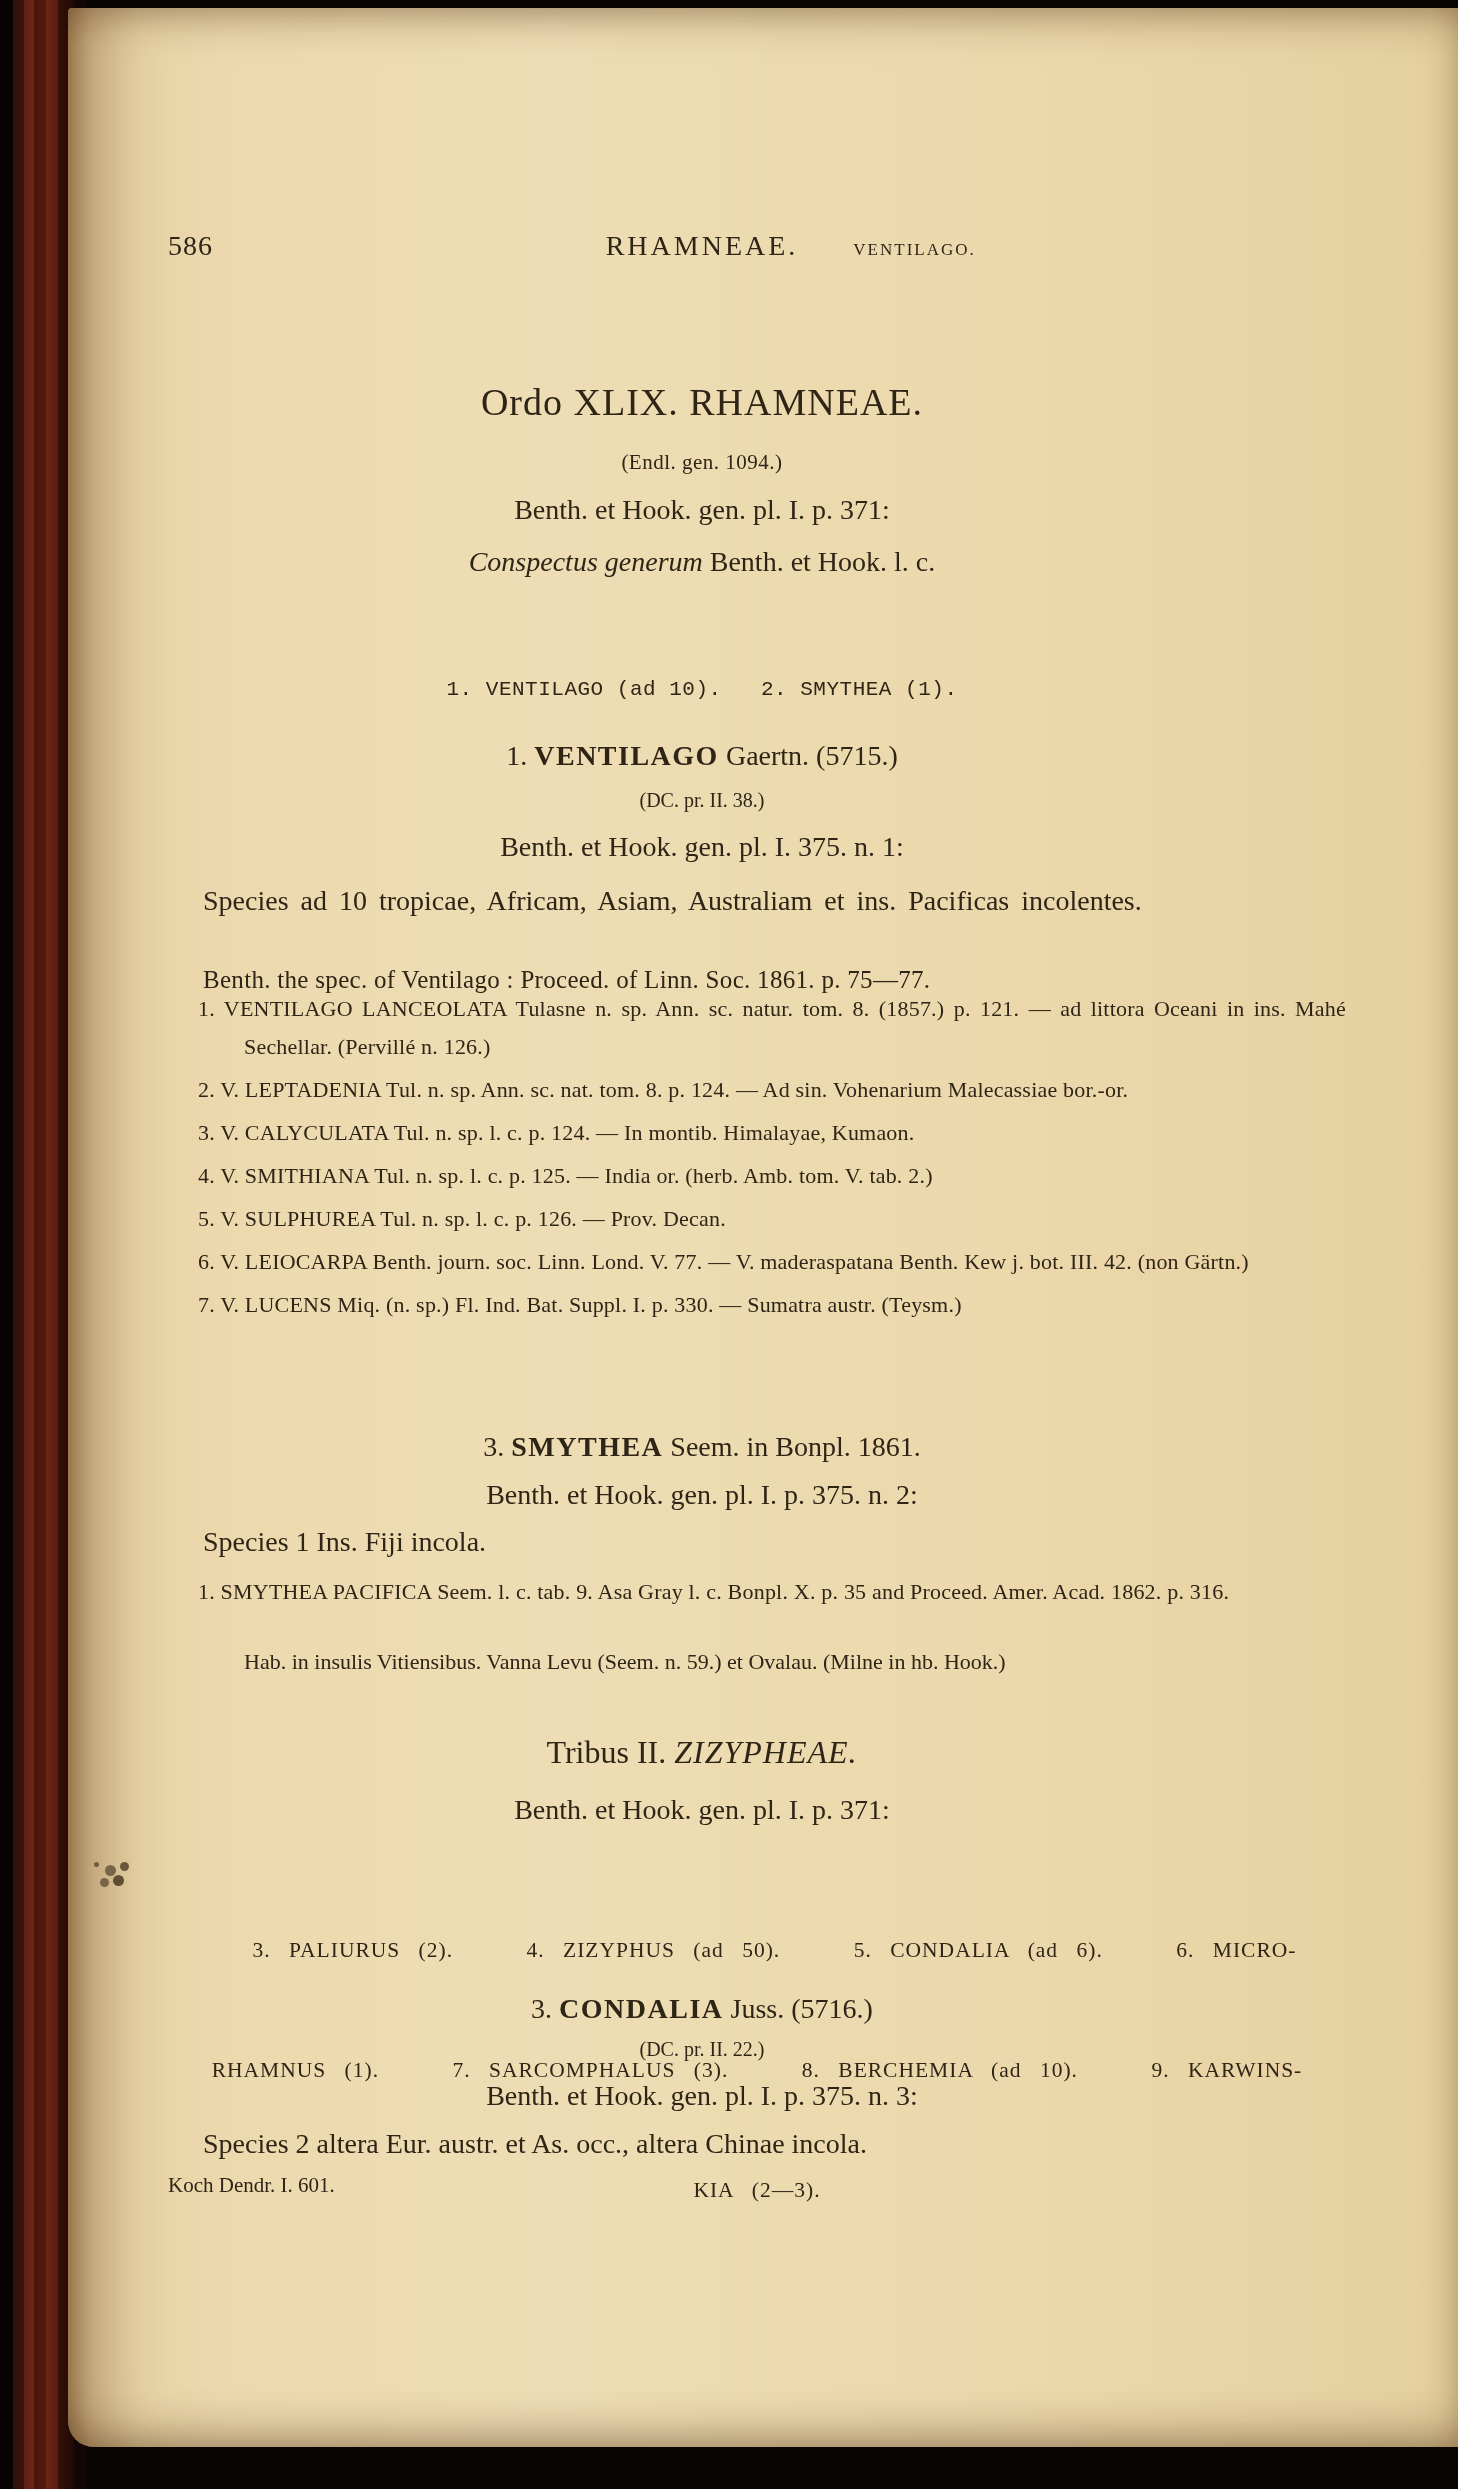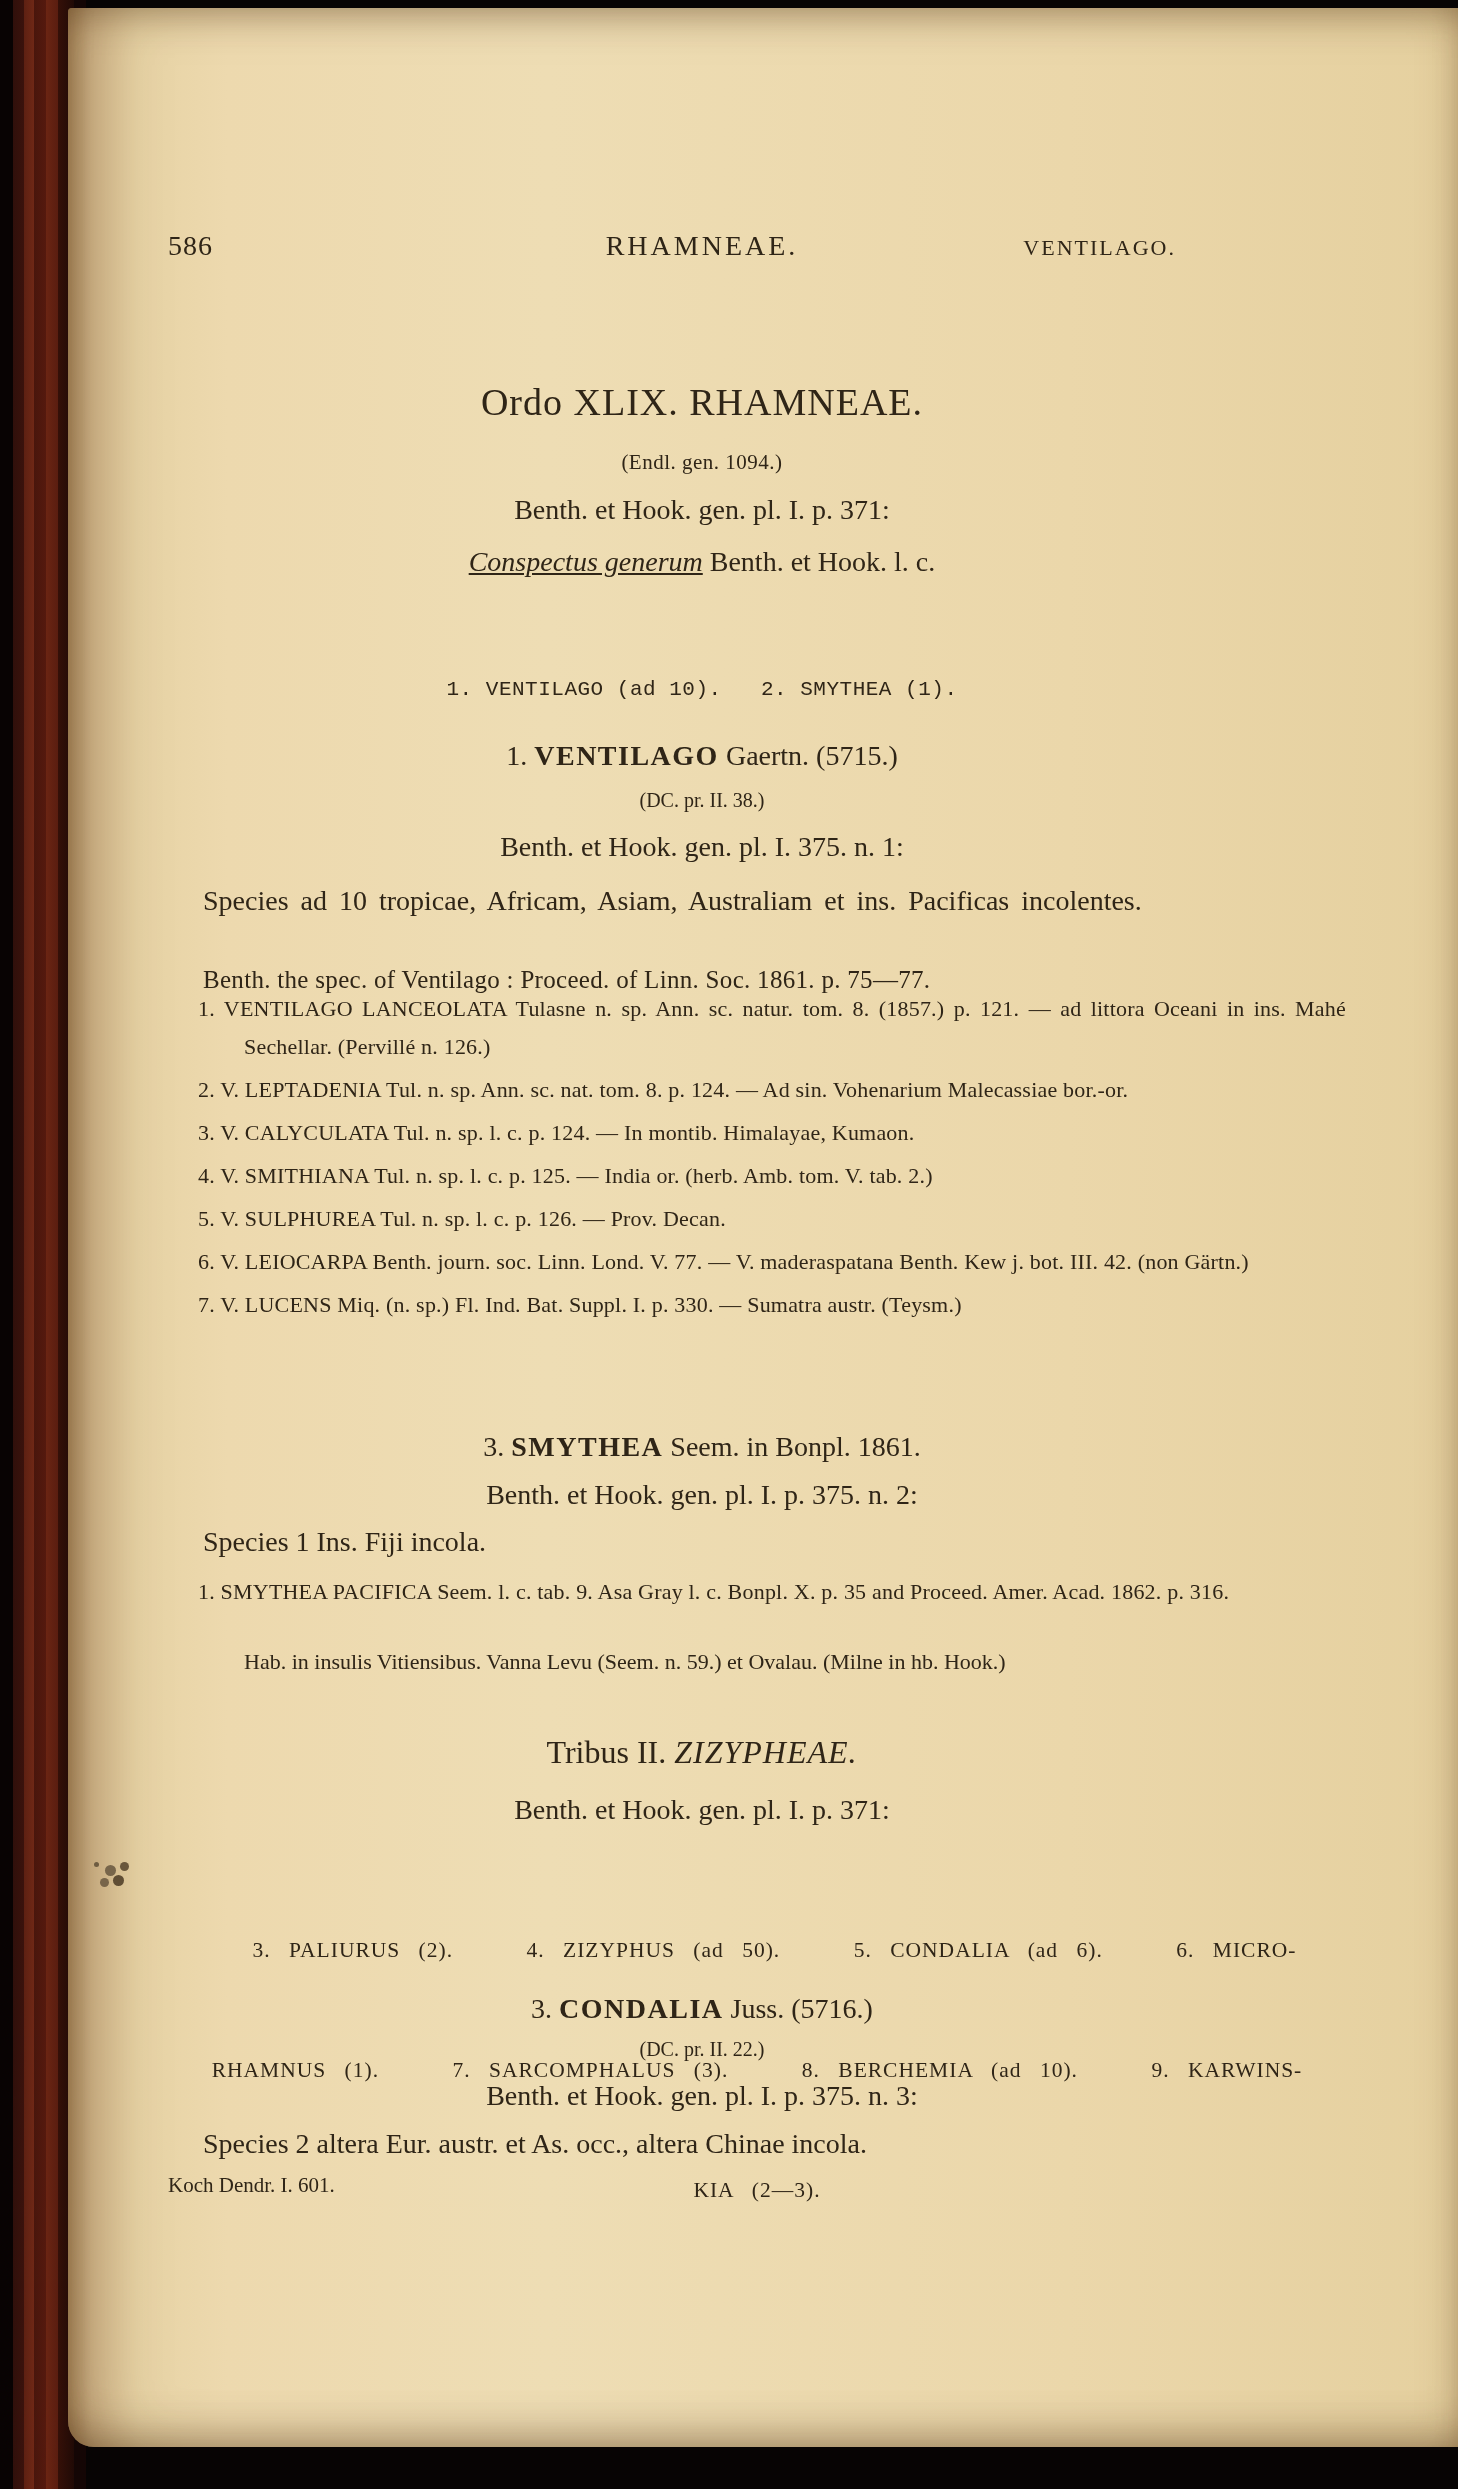--- a/index.html
+++ b/index.html
@@ -31,29 +31,29 @@
     border-radius: 4px 0 0 26px;
     box-shadow:
       inset 0 24px 38px -20px rgba(72,42,14,.38),
       inset 0 -30px 46px -24px rgba(72,42,14,.42),
       inset 50px 0 80px -38px rgba(95,55,20,.50),
       inset -20px 0 50px -28px rgba(115,72,28,.32);
   }
   .content { position: absolute; left: 100px; right: 112px; top: 0; bottom: 0; }
   .blk { position: absolute; left: 0; right: 0; }
   .center { text-align: center; padding-right: 110px; }
-  .italic { font-style: italic; text-decoration: underline; }
+  .italic { font-style: italic; }
   .pre { white-space: pre-wrap; }
   .trib-name { font-style: italic; letter-spacing: 1px; }
   .genus-name { font-weight: bold; letter-spacing: 1.5px; margin-top: 22px; }
 
   .b-header { top: 222px; display: grid; grid-template-columns: 1fr auto 1fr; align-items: baseline; font-size: 28px; }
   .h-left  { text-align: left; letter-spacing: 1px; }
   .h-center{ text-align: center; letter-spacing: 3px; position: relative; left: -55px; }
-  .h-right { text-align: center; letter-spacing: 2px; font-size: 22px; }
+  .h-right { text-align: left; letter-spacing: 2px; font-size: 17px; }
 
   .b-ordo      { top: 372px;  font-size: 38px; letter-spacing: 1px; }
   .b-endl      { top: 442px;  font-size: 21px; letter-spacing: .5px; }
   .b-benth1    { top: 486px;  font-size: 28px; }
   .b-consp     { top: 538px;  font-size: 28px; }
   .b-trib1     { top: 606px;  font-size: 32px; }
   .b-trib1-list{ top: 670px;  font-size: 21px; letter-spacing: .5px; font-family: Liberation Mono, monospace; }
   .b-vent-head { top: 732px;  font-size: 28px; }
   .b-vent-dc   { top: 781px;  font-size: 20px; }
   .b-vent-bh   { top: 823px;  font-size: 28px; }

